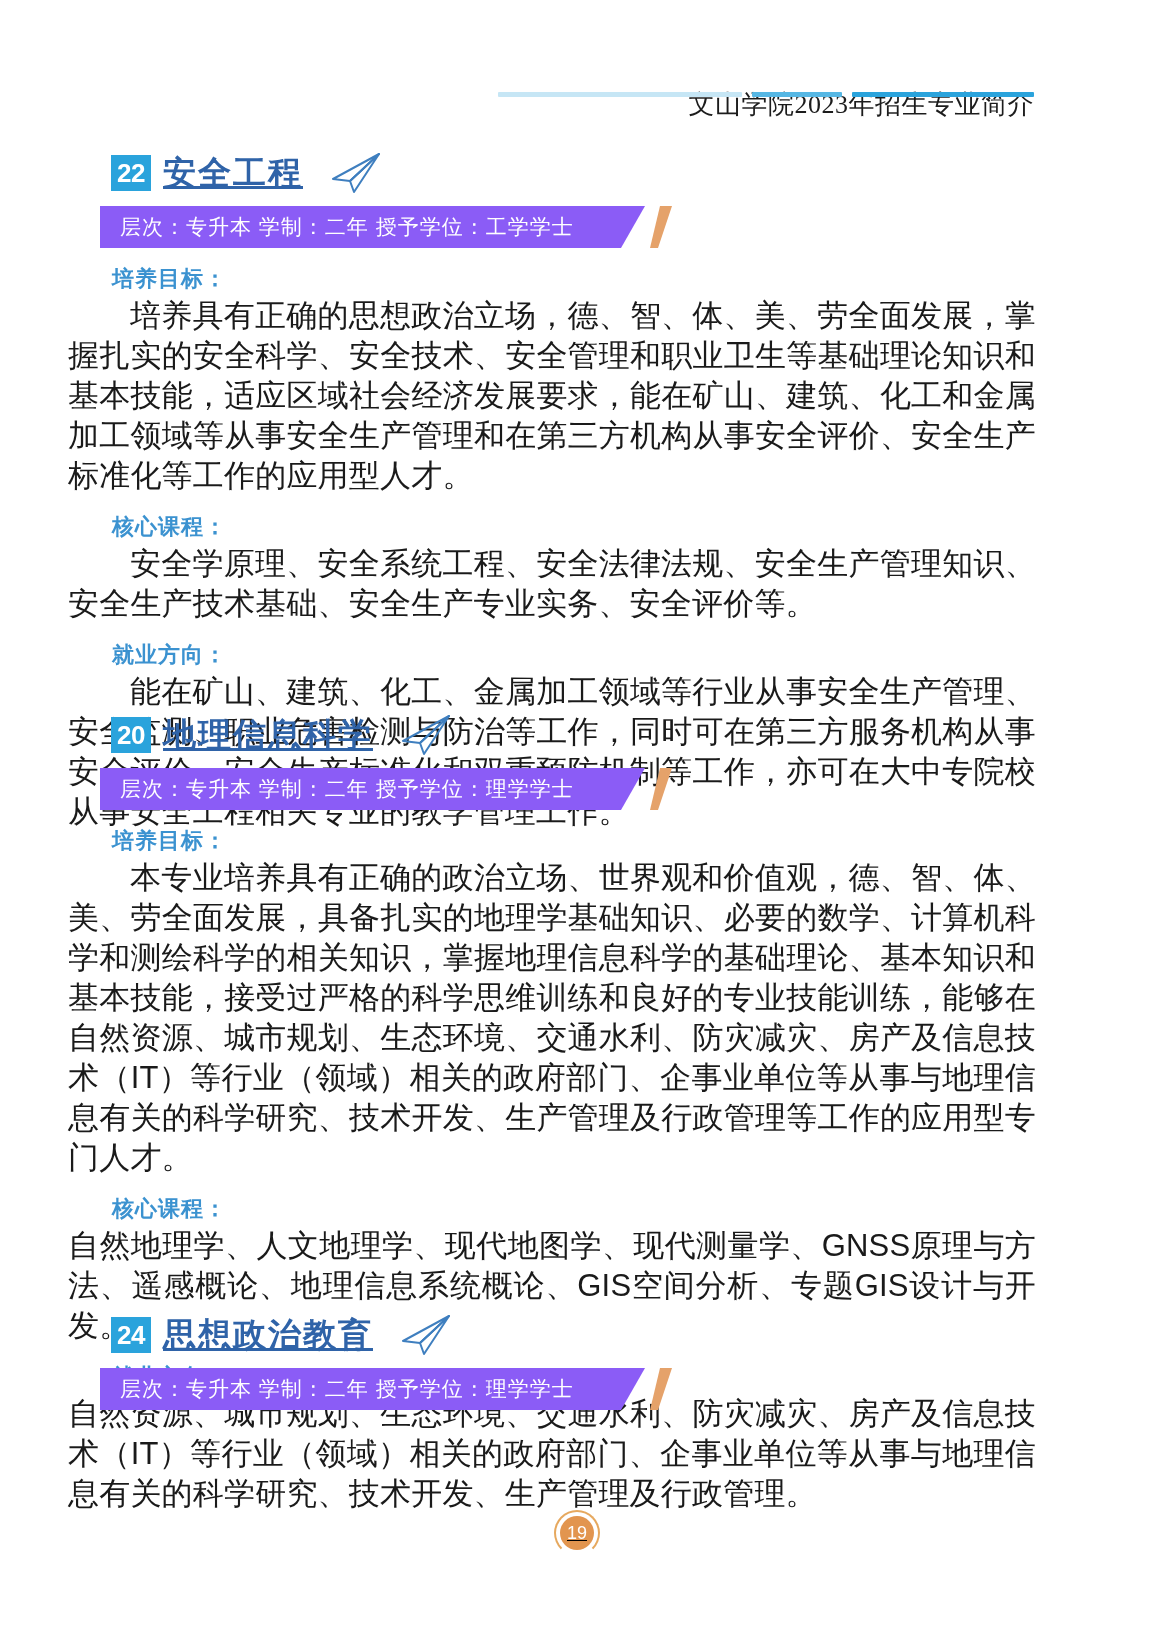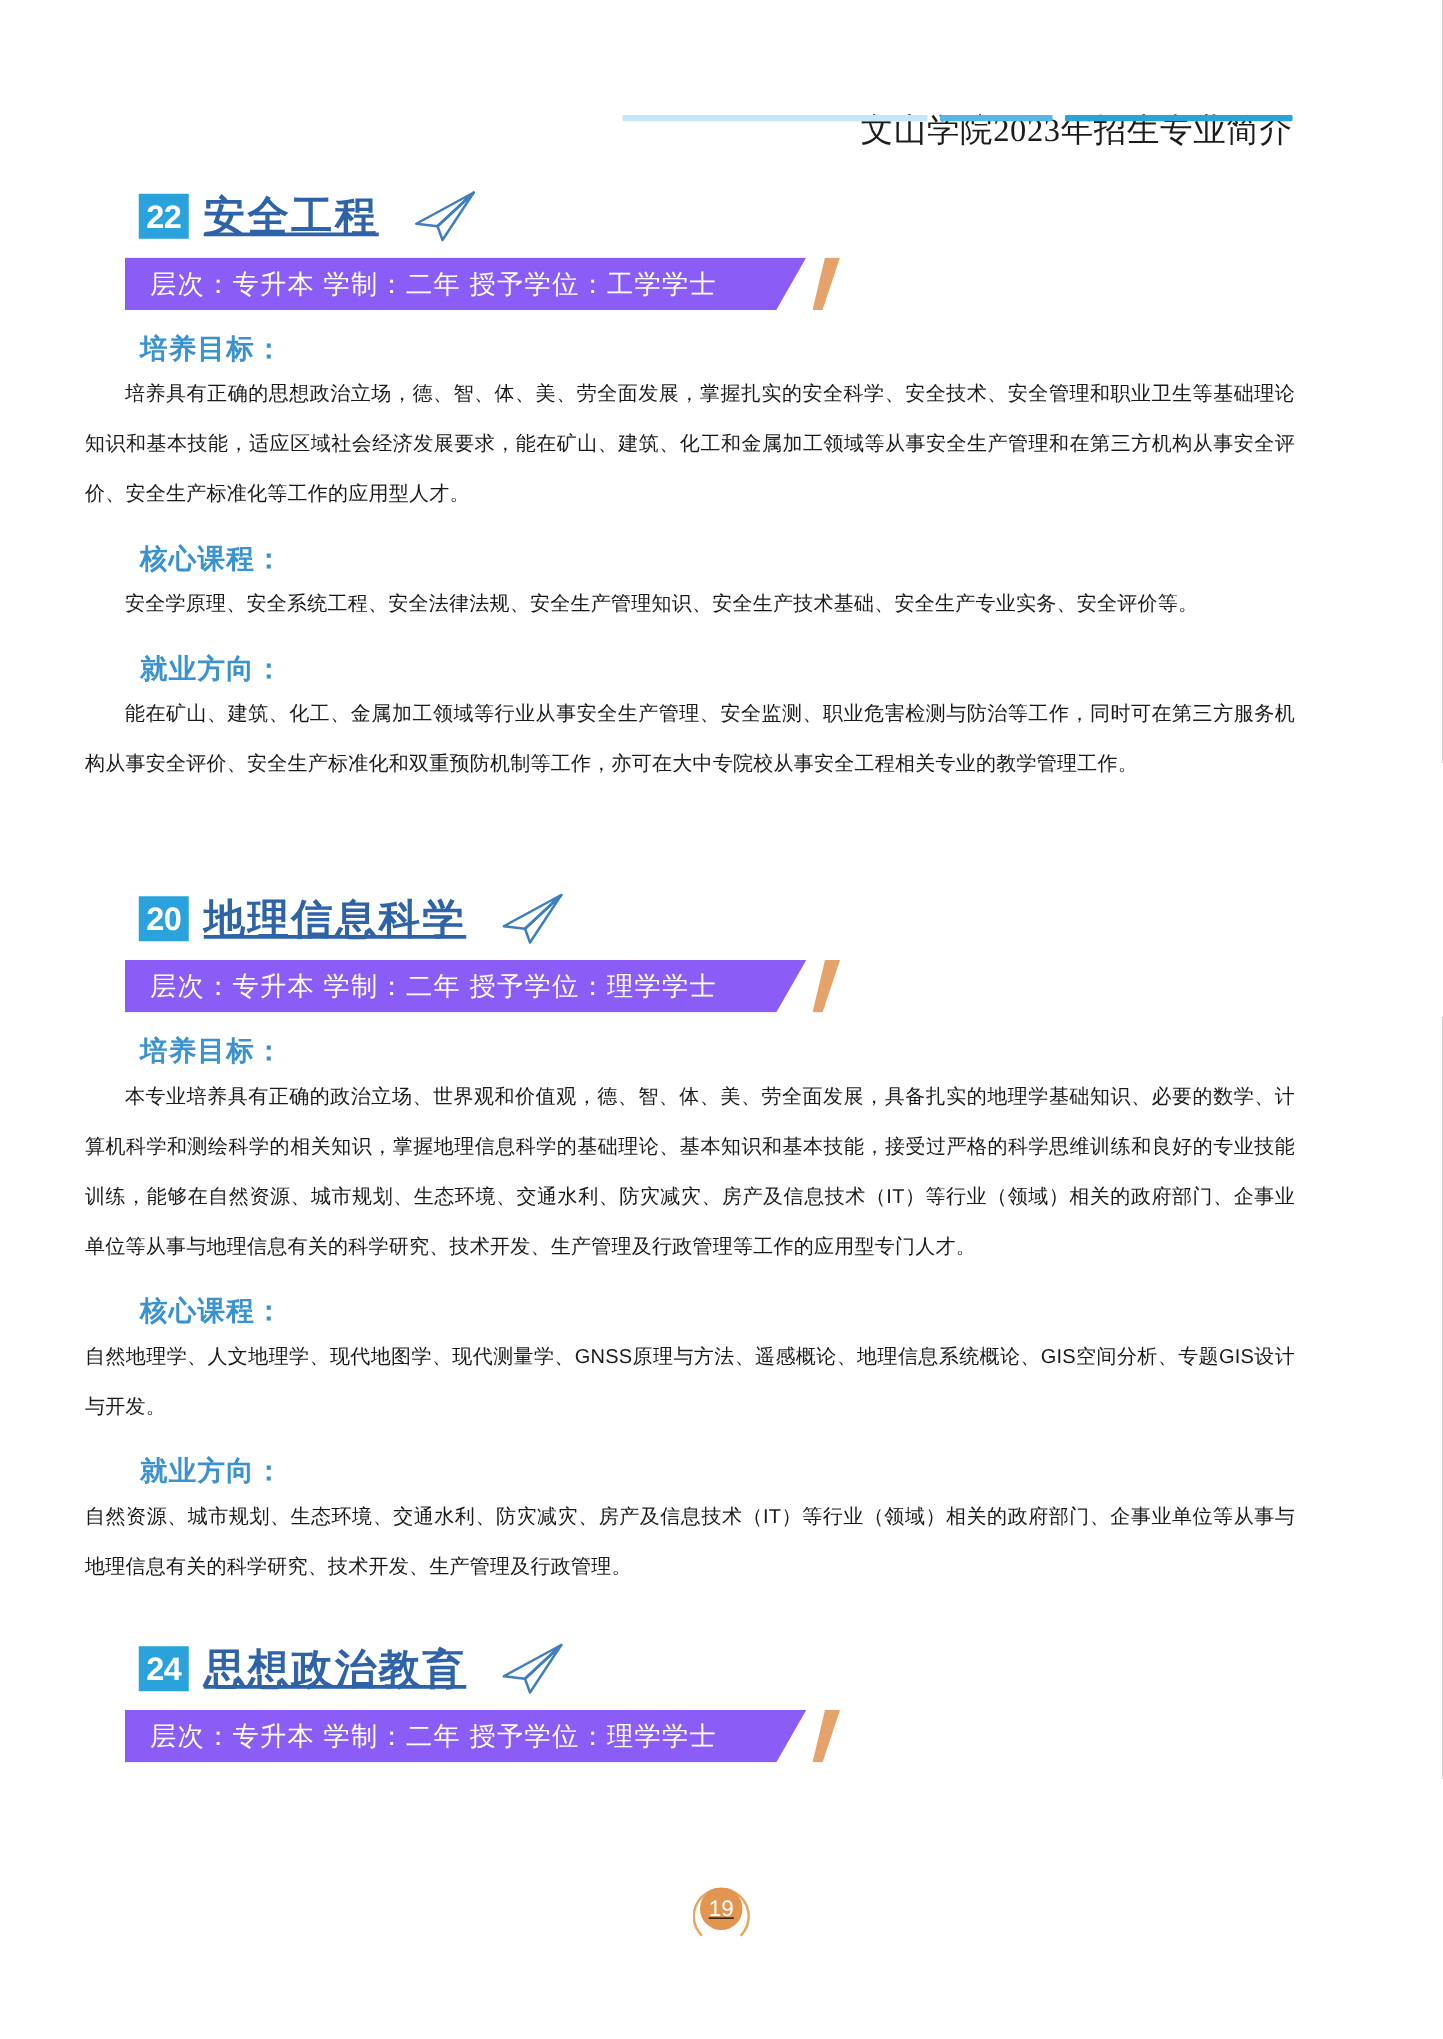--- a/index.html
+++ b/index.html
@@ -135,21 +135,21 @@
     color: #3b92d0;
     font-size: 22px;
     font-weight: 600;
     letter-spacing: 1px;
     margin-top: 16px;
     margin-bottom: 2px;
     padding-left: 44px;
   }
   .para {
     color: #1a1a1a;
-    font-size: 16px;
+    font-size: 31px;
     line-height: 40px;
     text-align: justify;
     text-justify: inter-ideograph;
     letter-spacing: 0.2px;
     margin: 0;
   }
   .para.indent { text-indent: 2em; }
   .para.noindent { text-indent: 0; }
 
   
@@ -160,20 +160,21 @@
     bottom: 75px;
     display: flex;
     justify-content: center;
     align-items: center;
   }
   .page-num-badge {
     position: relative;
     width: 46px;
     height: 46px;
     display: flex;
+    align-items: center;
     justify-content: center;
     text-decoration: underline;
   }
   .page-num-ring {
     position: absolute;
     left: 0; top: 0;
     width: 46px; height: 46px;
     border: 2px solid #e6a85e;
     border-radius: 50%;
     border-bottom-color: transparent;

